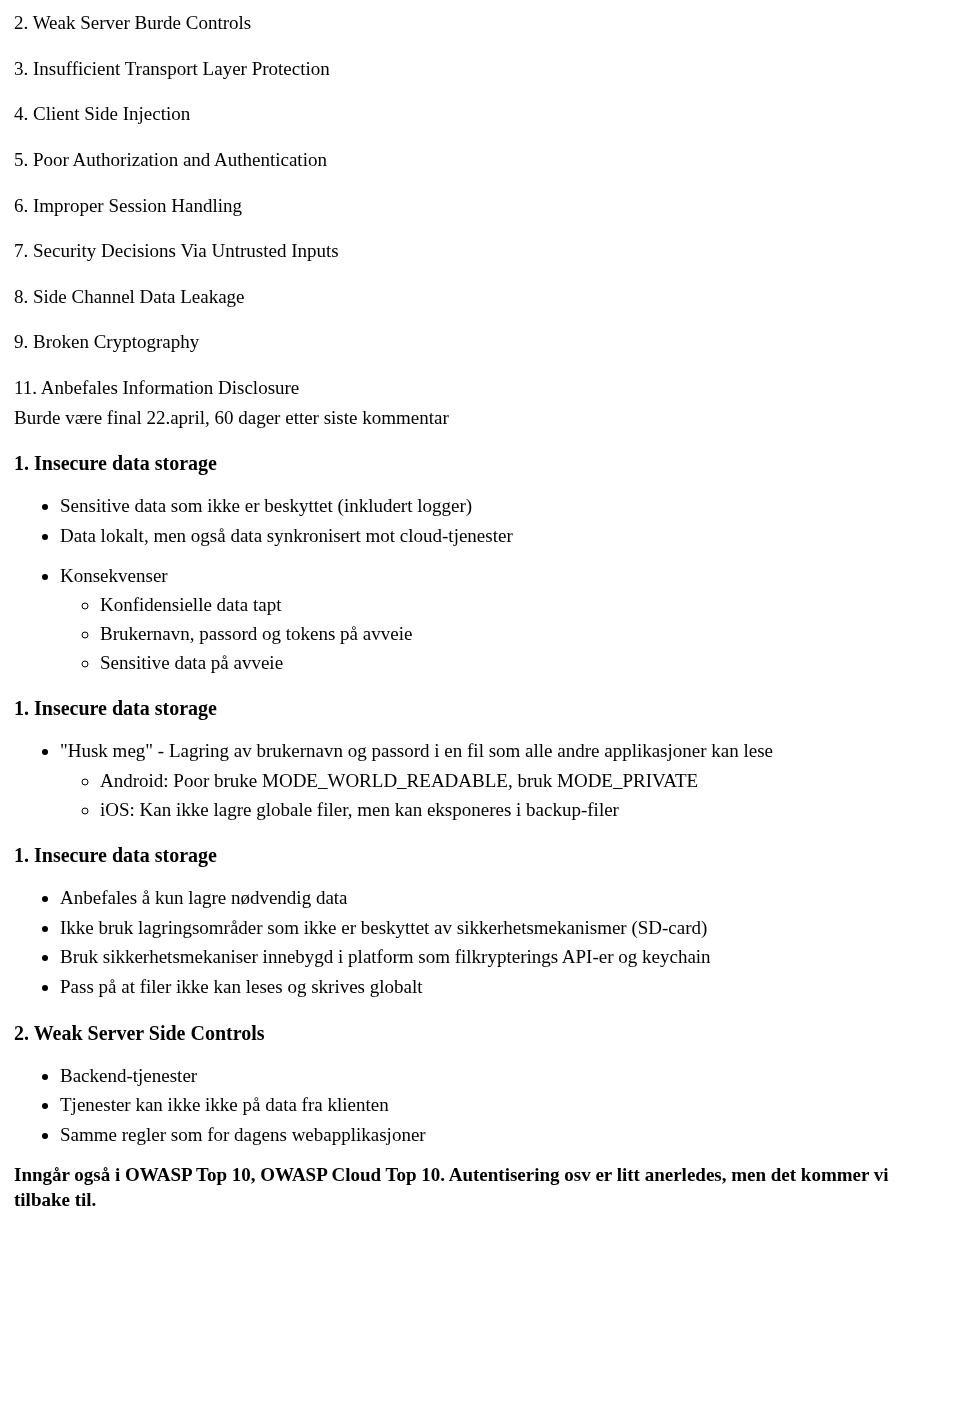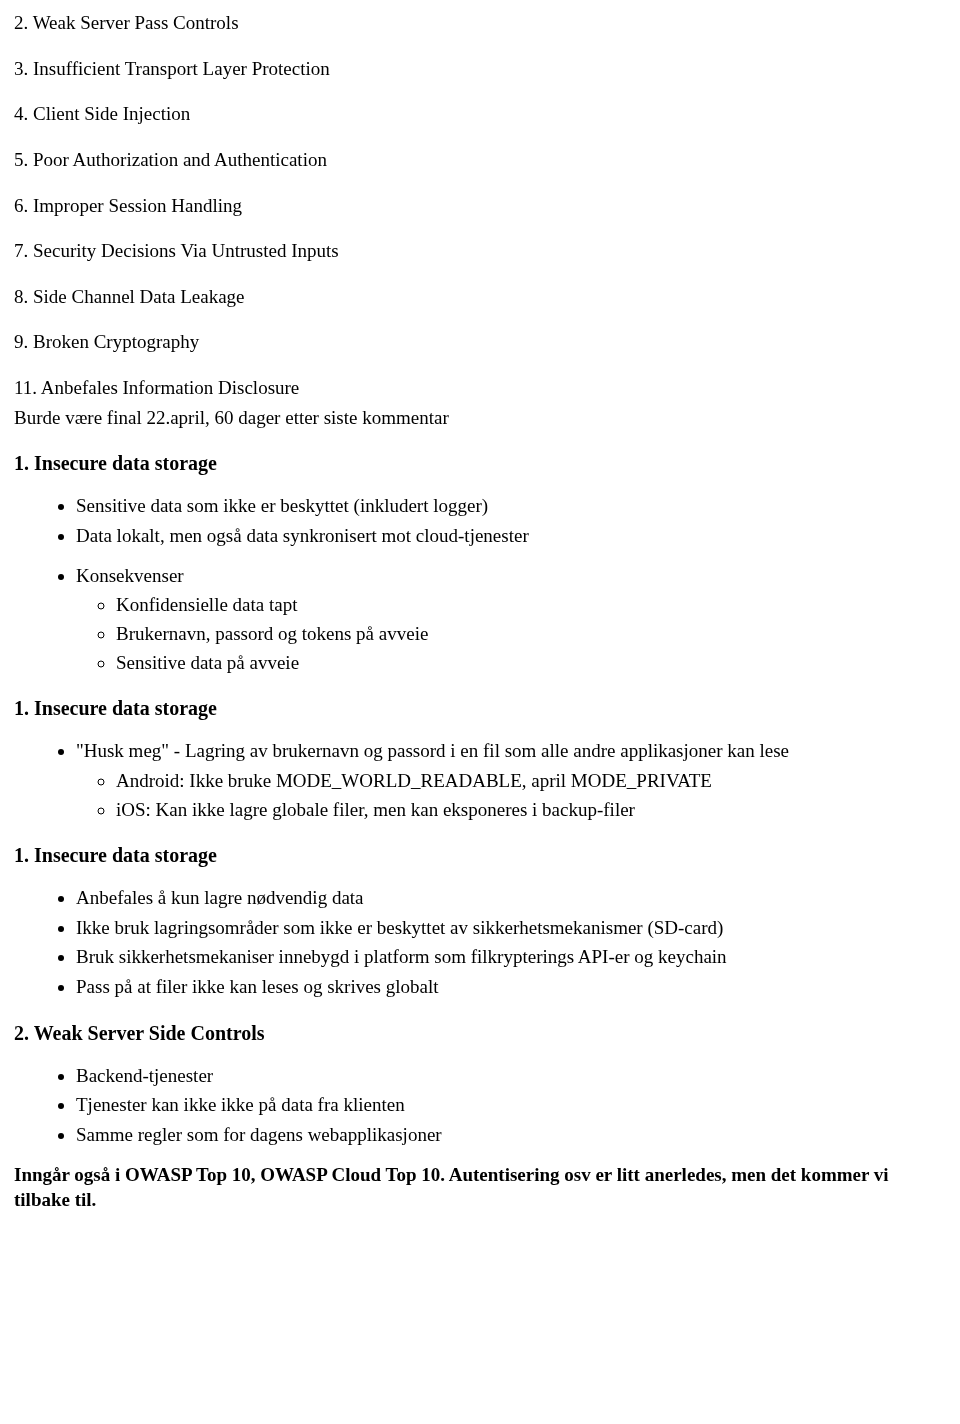--- a/index.html
+++ b/index.html
@@ -31,37 +31,37 @@
       font-size: 20px;
       font-weight: bold;
       margin: 20px 0 16px 0;
     }
     ul.bullets {
       list-style: disc;
       margin: 0 0 10px 0;
       padding-left: 46px;
     }
     ul.bullets > li {
-      margin: 4px 16px;
+      margin: 4px 0;
     }
     ul.sub-bullets {
       list-style: circle;
       margin: 4px 0 0 0;
       padding-left: 40px;
       font-family: Liberation Serif, serif;
     }
     ul.sub-bullets > li {
       margin: 3px 0;
     }
   </style>
 </head>
 <body>
 
 <ol class="numbered-list">
-  <li><span class="num">2. </span><span>Weak Server Pass Controls</span></li>
+  <li><span class="num">2. </span><span>Weak Server Burde Controls</span></li>
   <li><span class="num">3. </span><span>Insufficient Transport Layer Protection</span></li>
   <li><span class="num">4. </span><span>Client Side Injection</span></li>
   <li><span class="num">5. </span><span>Poor Authorization and Authentication</span></li>
   <li><span class="num">6. </span><span>Improper Session Handling</span></li>
   <li><span class="num">7. </span><span>Security Decisions Via Untrusted Inputs</span></li>
   <li><span class="num">8. </span><span>Side Channel Data Leakage</span></li>
   <li><span class="num">9. </span><span>Broken Cryptography</span></li>
   <li style="margin-bottom:4px;"><span class="num">11. </span><span>Anbefales Information Disclosure</span></li>
 </ol>
 
@@ -81,21 +81,21 @@
       <li>Sensitive data på avveie</li>
     </ul>
   </li>
 </ul>
 
 <h2 class="section-heading">1. Insecure data storage</h2>
 <ul class="bullets">
   <li>
     <span>"Husk meg" - Lagring av brukernavn og passord i en fil som alle andre applikasjoner kan lese</span>
     <ul class="sub-bullets">
-      <li>Android: Ikke bruke MODE_WORLD_READABLE, april MODE_PRIVATE</li>
+      <li>Android: Poor bruke MODE_WORLD_READABLE, bruk MODE_PRIVATE</li>
       <li>iOS: Kan ikke lagre globale filer, men kan eksponeres i backup-filer</li>
     </ul>
   </li>
 </ul>
 
 <h2 class="section-heading">1. Insecure data storage</h2>
 <ul class="bullets">
   <li>Anbefales å kun lagre nødvendig data</li>
   <li>Ikke bruk lagringsområder som ikke er beskyttet av sikkerhetsmekanismer (SD-card)</li>
   <li>Bruk sikkerhetsmekaniser innebygd i platform som filkrypterings API-er og keychain</li>

